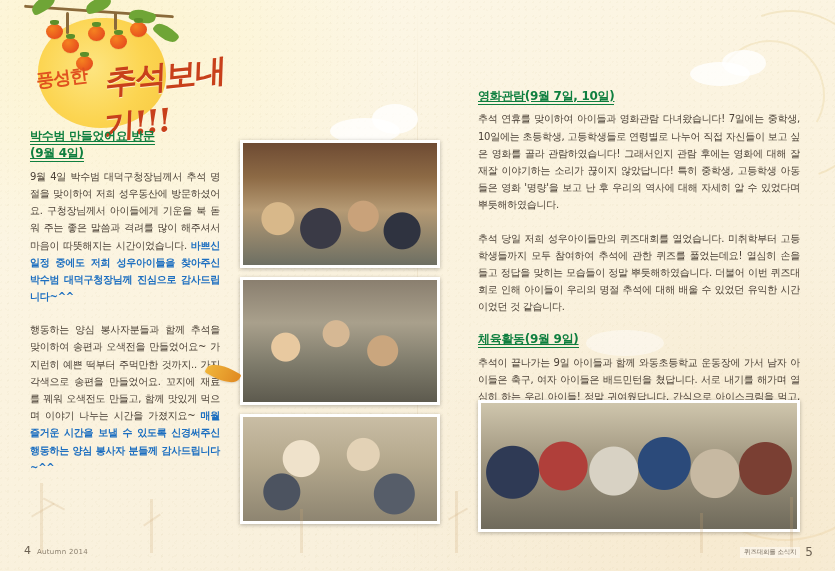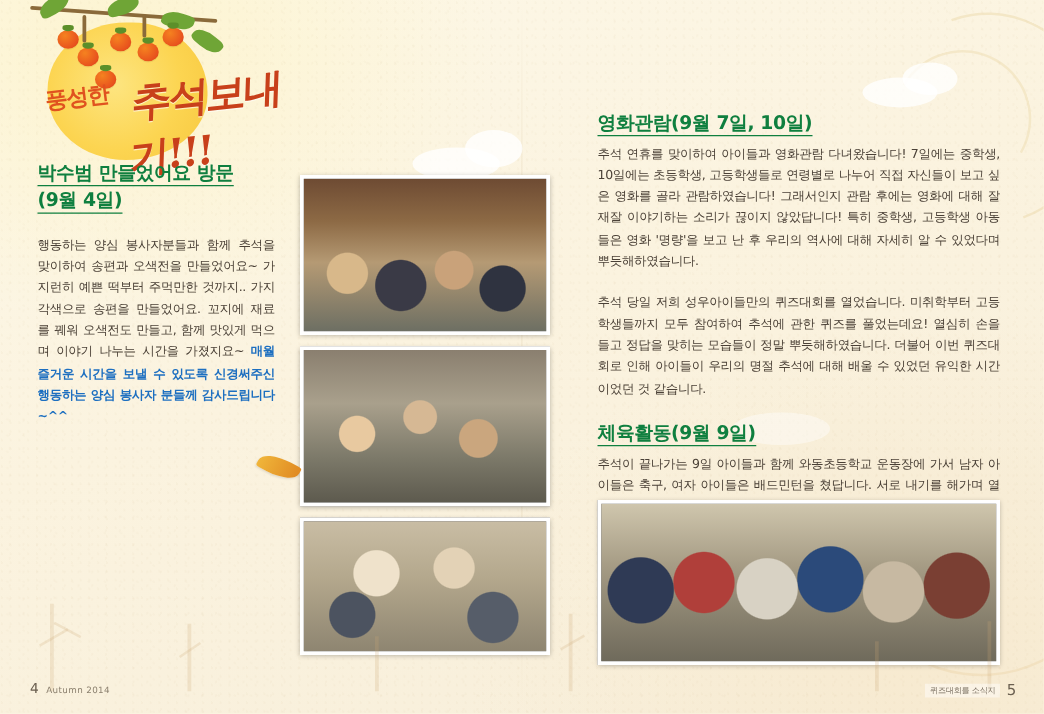--- a/index.html
+++ b/index.html
@@ -100,25 +100,26 @@
 
   
   .cloud { position: absolute; background: rgba(255,255,255,.78); border-radius: 50%; filter: blur(.3px); }
 
   
   .col-left { position: absolute; left: 30px; top: 128px; width: 190px; }
   .col-right { position: absolute; left: 478px; top: 88px; width: 322px; }
 
   .sec-title {
     color: #0f7f3f;
-    font-size: 15px;
+    font-size: 12px;
     font-weight: bold;
     line-height: 1.45;
     margin-bottom: 5px;
     letter-spacing: -.3px;
+    text-decoration: underline;
   }
   .sec-title .ul { border-bottom: 1px solid #0f7f3f; padding-bottom: 1px; }
   .sec-body {
     font-size: 10px;
     line-height: 1.72;
     color: #4a4036;
     text-align: justify;
     letter-spacing: -.25px;
   }
   .hl { color: #1d6fc0; font-weight: bold; }
@@ -249,20 +250,24 @@
     <div class="title-b">추석보내기!!!</div>
   </div>
 
   <div class="col-left">
 
     <div class="block">
       <div class="sec-title">
         <span class="ul">박수범 만들었어요 방문</span><br>
         <span class="ul">(9월 4일)</span>
       </div>
+      <div class="sec-body">
+        <span>9월 4일 박수범 대덕구청장님께서 추석 명절을 맞이하여 저희 성우동산에 방문하셨어요. 구청장님께서 아이들에게 기운을 북 돋워 주는 좋은 말씀과 격려를 많이 해주셔서 마음이 따뜻해지는 시간이었습니다.</span>
+        <span class="hl">바쁘신 일정 중에도 저희 성우아이들을 찾아주신 박수범 대덕구청장님께 진심으로 감사드립니다~^^</span>
+      </div>
     </div>
 
     <div class="block">
       <div class="sec-body">
         <span>행동하는 양심 봉사자분들과 함께 추석을 맞이하여 송편과 오색전을 만들었어요~ 가지런히 예쁜 떡부터 주먹만한 것까지.. 가지각색으로 송편을 만들었어요. 꼬지에 재료를 꿰워 오색전도 만들고, 함께 맛있게 먹으며 이야기 나누는 시간을 가졌지요~</span>
         <span class="hl">매월 즐거운 시간을 보낼 수 있도록 신경써주신 행동하는 양심 봉사자 분들께 감사드립니다~^^</span>
       </div>
     </div>
 
   </div>

